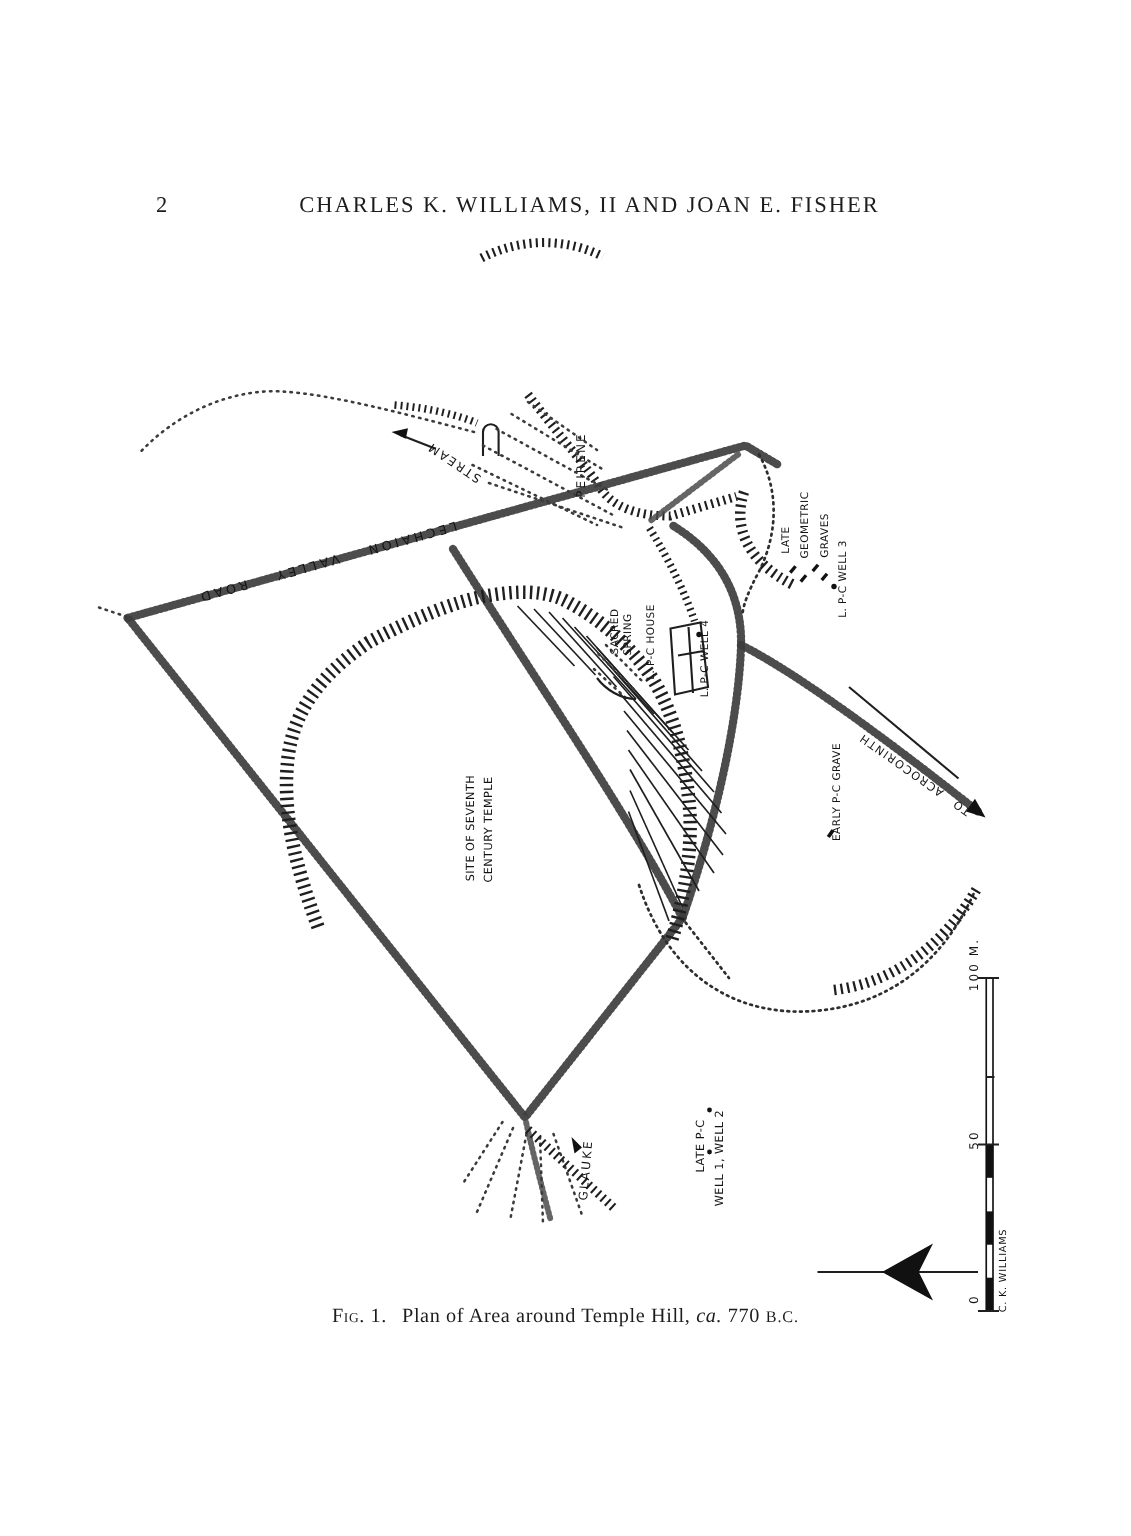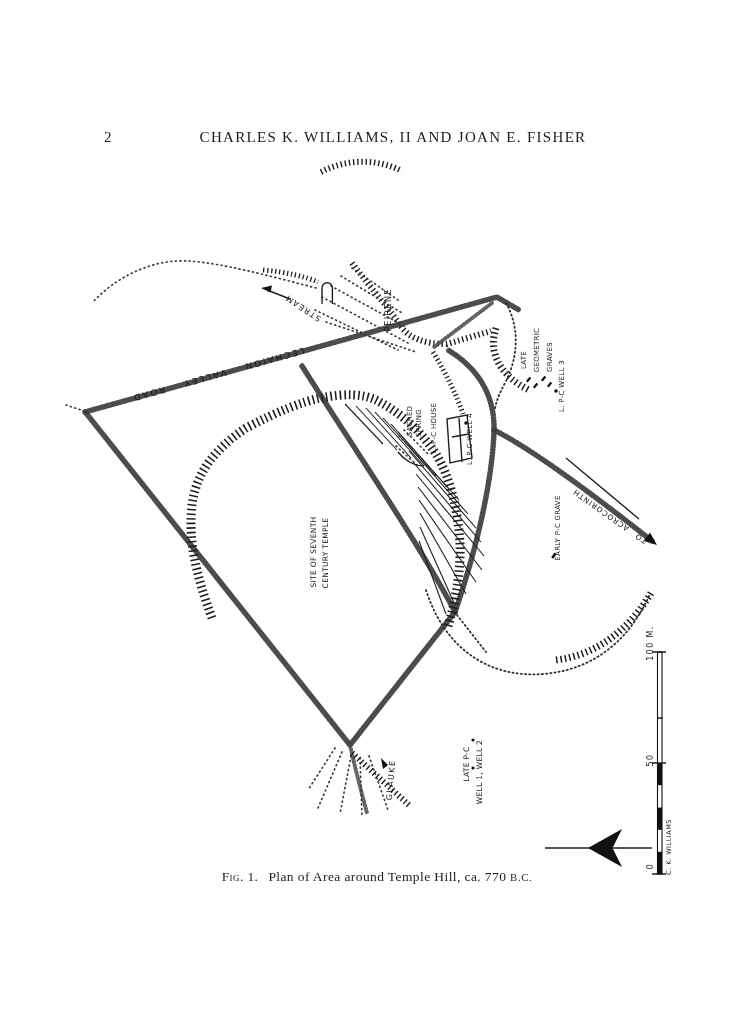--- a/index.html
+++ b/index.html
@@ -12,21 +12,21 @@
   .running-head{
     position:absolute;left:0;right:0;top:129px;text-align:center;
     font-size:15px;letter-spacing:1.3px;transform:translateX(16px);
     white-space:nowrap;
   }
   .caption{
     position:absolute;left:0;right:0;top:869px;text-align:center;
     font-size:13.5px;letter-spacing:.4px;white-space:nowrap;
   }
   .caption .fig{font-variant:small-caps;margin-right:10px;text-align:right;}
-  .caption .ca{}
+  .caption .ca{font-style:italic;}
   .caption .era{font-size:.8em;letter-spacing:.6px;}
   svg{position:absolute;left:0;top:0;}
   
   .road{fill:none;stroke:#3d3d3d;stroke-width:5.5;stroke-dasharray:1.1 2.1;stroke-linecap:round;opacity:.92}
   .road-thin{fill:none;stroke:#4a4a4a;stroke-width:4;stroke-dasharray:1.1 2.3;stroke-linecap:round;opacity:.85}
   .hach7{fill:none;stroke:#1f1f1f;stroke-width:7;stroke-dasharray:1.5 2.9;}
   .hach6{fill:none;stroke:#1f1f1f;stroke-width:6;stroke-dasharray:1.4 2.8;}
   .hach5{fill:none;stroke:#1f1f1f;stroke-width:5;stroke-dasharray:1.3 2.7;}
   .crest{fill:none;stroke:#1f1f1f;stroke-width:9;stroke-dasharray:1.6 3;}
   .fanline{stroke:#1f1f1f;stroke-width:1.1;fill:none;}

